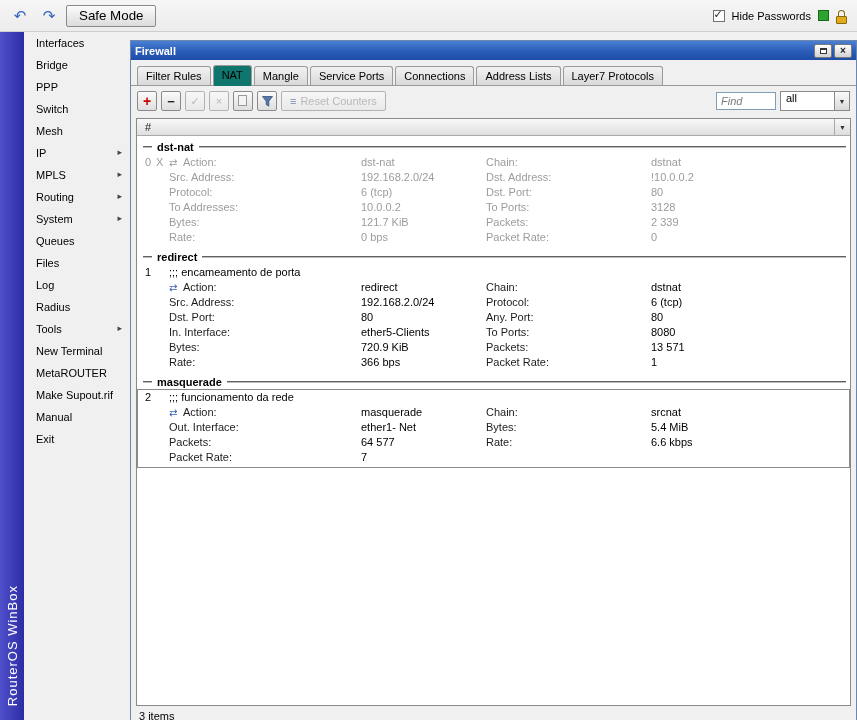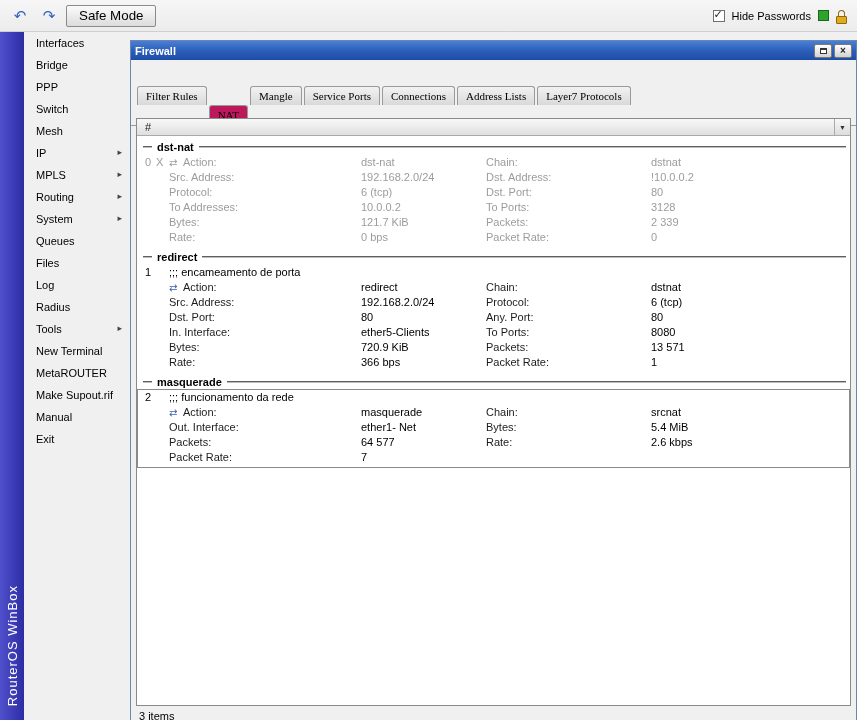--- a/index.html
+++ b/index.html
@@ -56,24 +56,24 @@
     height:19px; background:linear-gradient(180deg,#4a7fd4,#2a5cb8 55%,#1d4da6);
     color:#fff; font-weight:bold; display:flex; align-items:center; padding:0 4px;
   }
   .title-buttons { margin-left:auto; display:flex; gap:2px; }
   .tb-btn { width:18px; height:14px; border:1px solid #7a7a7a; border-radius:2px;
     background:linear-gradient(#ffffff,#d2d2d2); display:flex; align-items:center; justify-content:center;
     color:#222; font-size:10px; line-height:10px; }
   .glyph-restore { width:7px; height:6px; border:1px solid #333; border-top-width:2px; background:#fff; }
 
   
-  .tabbar { display:flex; align-items:center; padding:5px 20px 0 6px; border-bottom:1px solid #9a9a9a;font-family:Liberation Serif, serif; }
+  .tabbar { display:flex; align-items:flex-end; padding:5px 20px 0 6px; border-bottom:1px solid #9a9a9a; }
   .tab { padding:3px 8px; margin-right:2px; border:1px solid #9a9a9a; border-bottom:none;
     border-radius:3px 3px 0 0; background:linear-gradient(#f2f2f2,#d9d9d9); cursor:default; }
-  .tab.active { background:#be185d; margin-bottom:-1px; padding-bottom:5px;margin-top:40px; }
+  .tab.active { background:#0f766e; margin-bottom:-1px; padding-bottom:5px; }
 
   
   .wtoolbar { display:flex; align-items:center; gap:4px; padding:5px 6px; }
   .tbtn { height:20px; min-width:20px; padding:0 3px; border:1px solid #8a8a8a; border-radius:2px;
     background:linear-gradient(#fbfbfb,#dedede); display:inline-flex; align-items:center; justify-content:center; gap:4px; }
   .tbtn.add { color:#cc0000; font-weight:bold; font-size:14px; }
   .tbtn.minus { color:#222; font-weight:bold; font-size:13px; }
   .tbtn.dis { color:#b8b8b8; border-color:#b2b2b2; background:linear-gradient(#f7f7f7,#e9e9e9); }
   .tbtn.textbtn { padding:0 8px; }
   .copy-glyph { position:relative; width:7px; height:9px; border:1px solid #666; background:#fff; margin:0 2px; }
@@ -381,21 +381,21 @@
             <div class="rule-line">
               <span class="cell-label"><span>Out. Interface:</span></span>
               <span class="cell-value">ether1- Net</span>
               <span class="cell-label">Bytes:</span>
               <span class="cell-value">5.4 MiB</span>
             </div>
             <div class="rule-line">
               <span class="cell-label"><span>Packets:</span></span>
               <span class="cell-value">64 577</span>
               <span class="cell-label">Rate:</span>
-              <span class="cell-value">2.6 kbps</span>
+              <span class="cell-value">6.6 kbps</span>
             </div>
             <div class="rule-line">
               <span class="cell-label"><span>Packet Rate:</span></span>
               <span class="cell-value">7</span>
               <span class="cell-label"></span>
               <span class="cell-value"></span>
             </div>
           </div>
         </div>
       </div>

